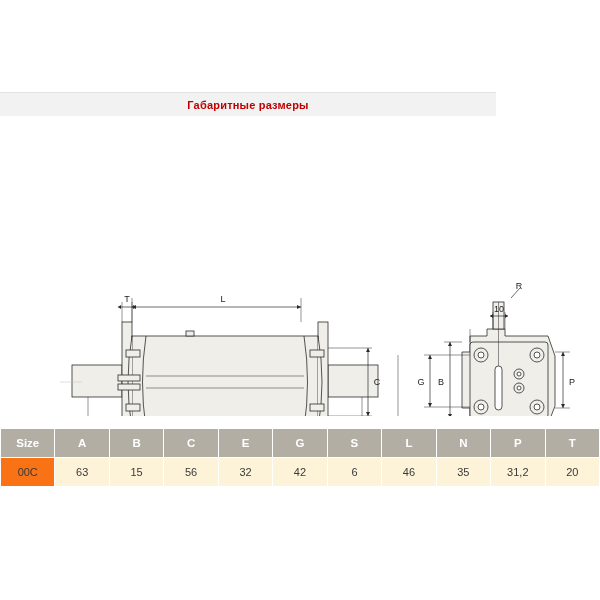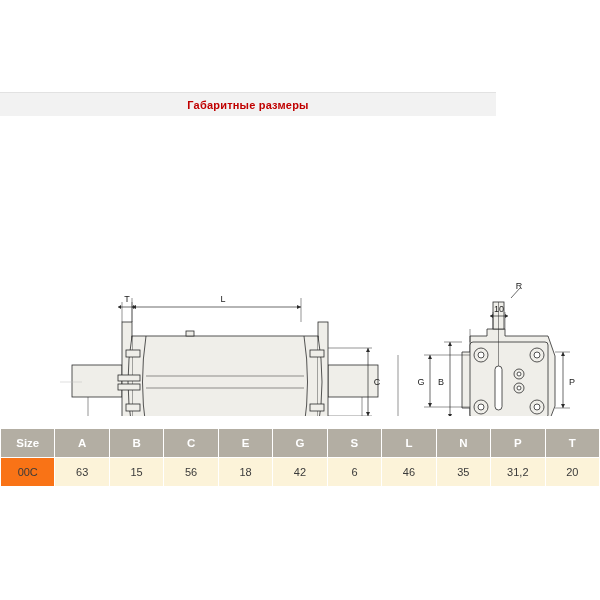--- a/index.html
+++ b/index.html
@@ -233,21 +233,21 @@
           <th>P</th>
           <th>T</th>
         </tr>
       </thead>
       <tbody>
         <tr>
           <td class="first">00C</td>
           <td>63</td>
           <td>15</td>
           <td>56</td>
-          <td>18</td>
+          <td>32</td>
           <td>42</td>
           <td>6</td>
           <td>46</td>
           <td>35</td>
           <td>31,2</td>
           <td>20</td>
         </tr>
       </tbody>
     </table>
   </div>

